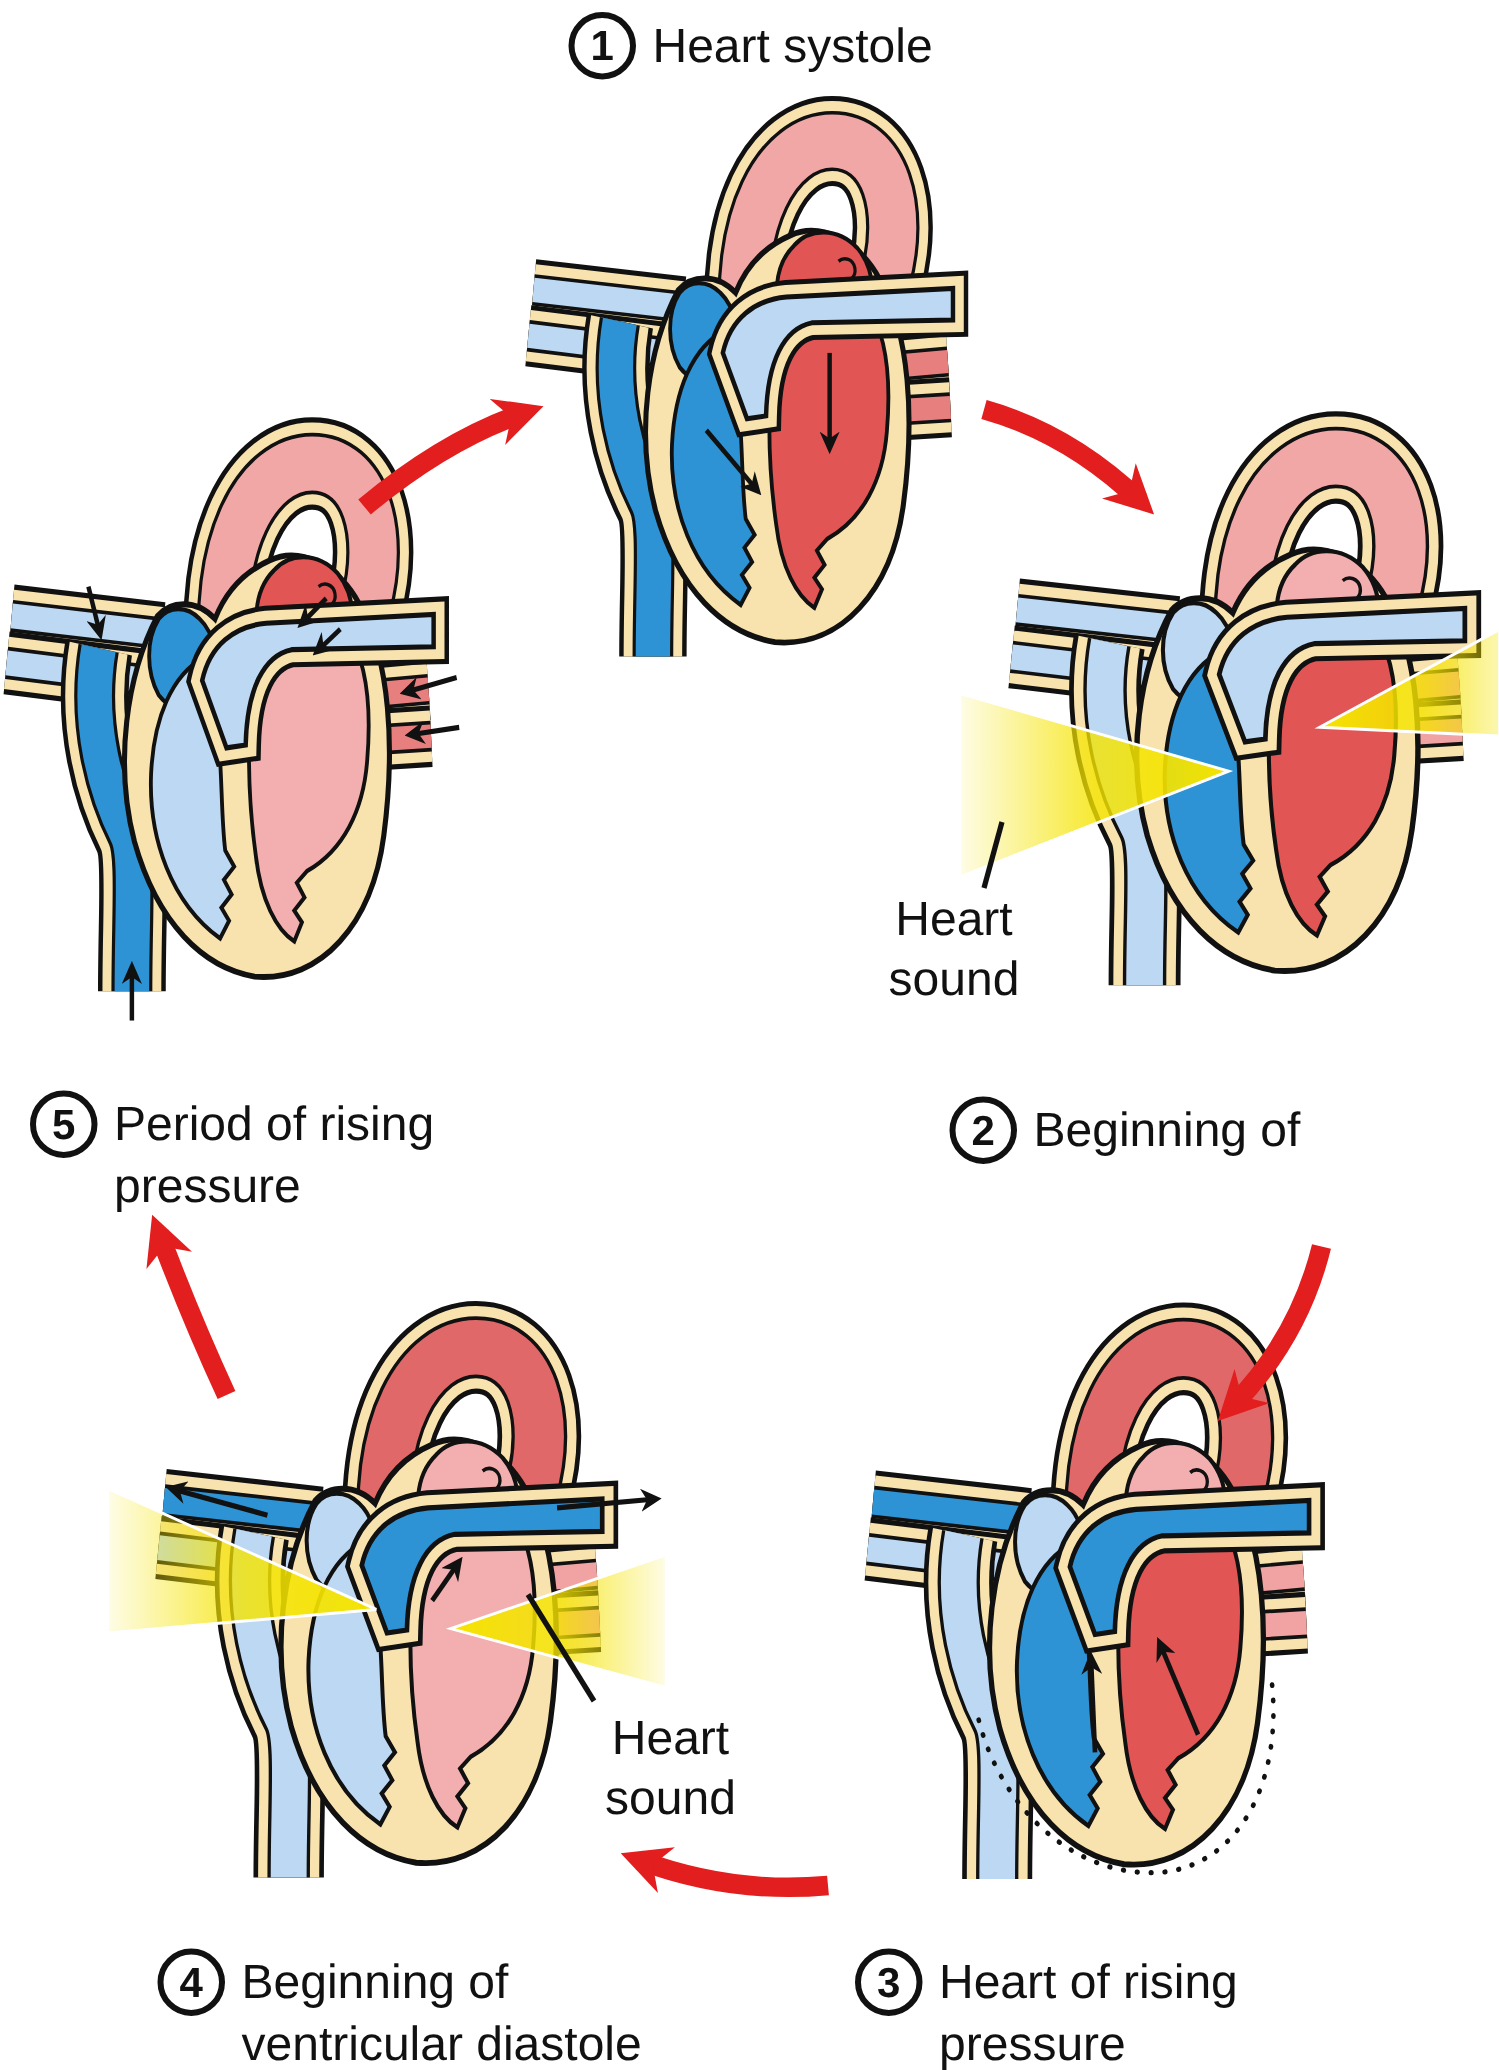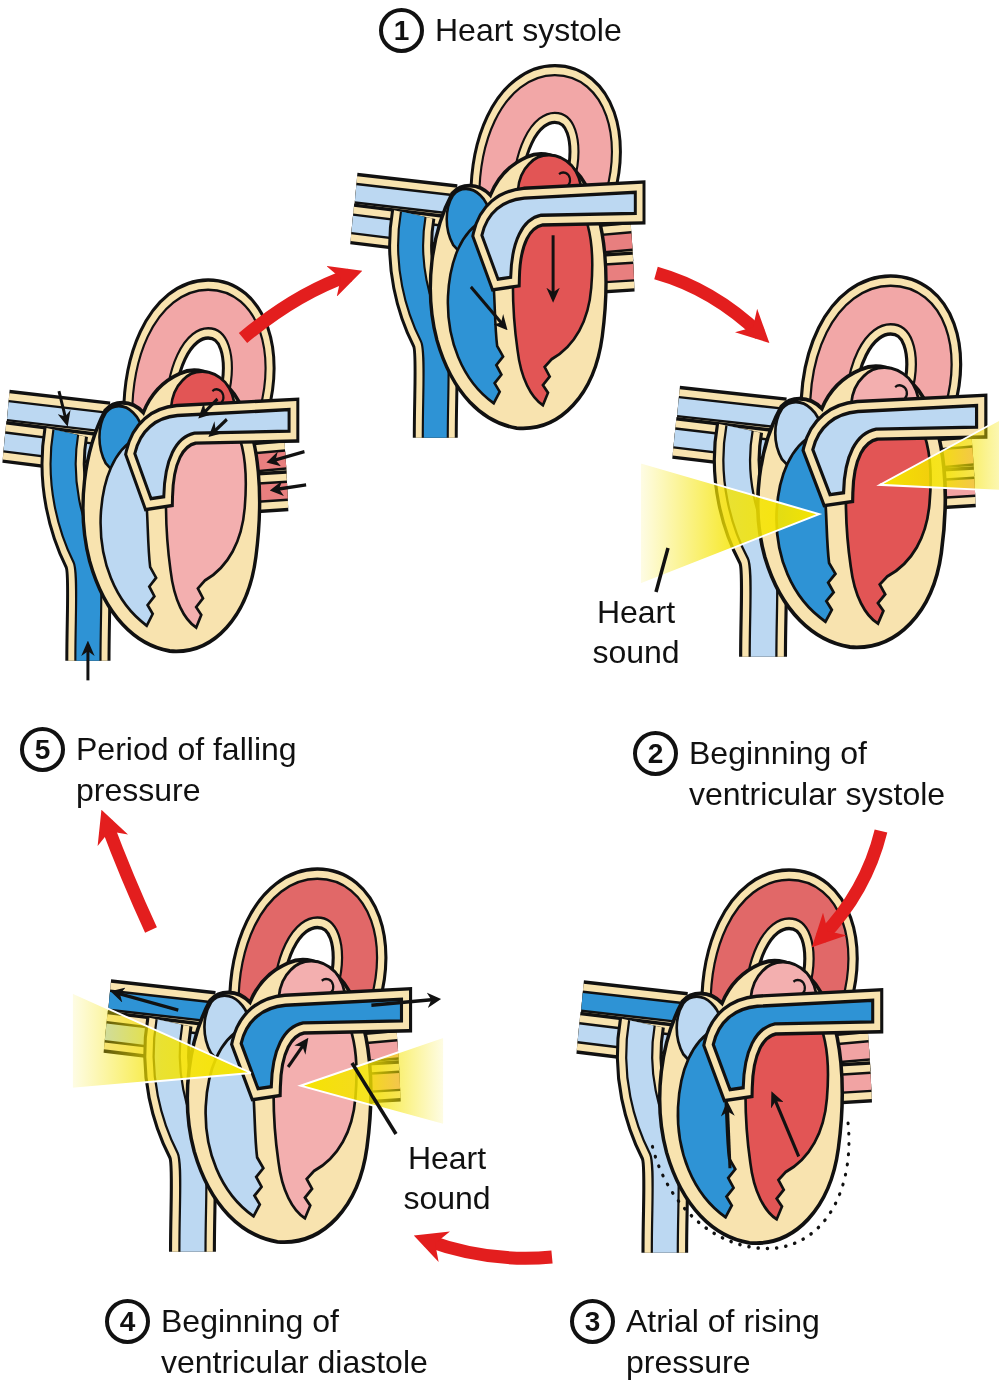--- a/index.html
+++ b/index.html
@@ -270,44 +270,43 @@
     <span class="label-text">
       <span>Heart systole</span>
       <span></span>
     </span>
   </div>
 
   <div class="stage-label" style="left:633px;top:731px">
     <span class="num-badge">2</span>
     <span class="label-text">
       <span>Beginning of</span>
-      <span>ventricular systole</span>
     </span>
   </div>
 
   <div class="stage-label" style="left:570px;top:1299px">
     <span class="num-badge">3</span>
     <span class="label-text">
-      <span>Atrial of rising</span>
+      <span>Heart of rising</span>
       <span>pressure</span>
     </span>
   </div>
 
   <div class="stage-label" style="left:105px;top:1299px">
     <span class="num-badge">4</span>
     <span class="label-text">
       <span>Beginning of</span>
       <span>ventricular diastole</span>
     </span>
   </div>
 
   <div class="stage-label" style="left:20px;top:727px">
     <span class="num-badge">5</span>
     <span class="label-text">
-      <span>Period of falling</span>
+      <span>Period of rising</span>
       <span>pressure</span>
     </span>
   </div>
 
   <div class="hs-label hs-center" style="left:574px;top:592px;width:124px">
     <span>Heart</span>
     <span>sound</span>
   </div>
   <div class="hs-label" style="left:377px;top:1138px;width:140px">
     <span>Heart</span>

